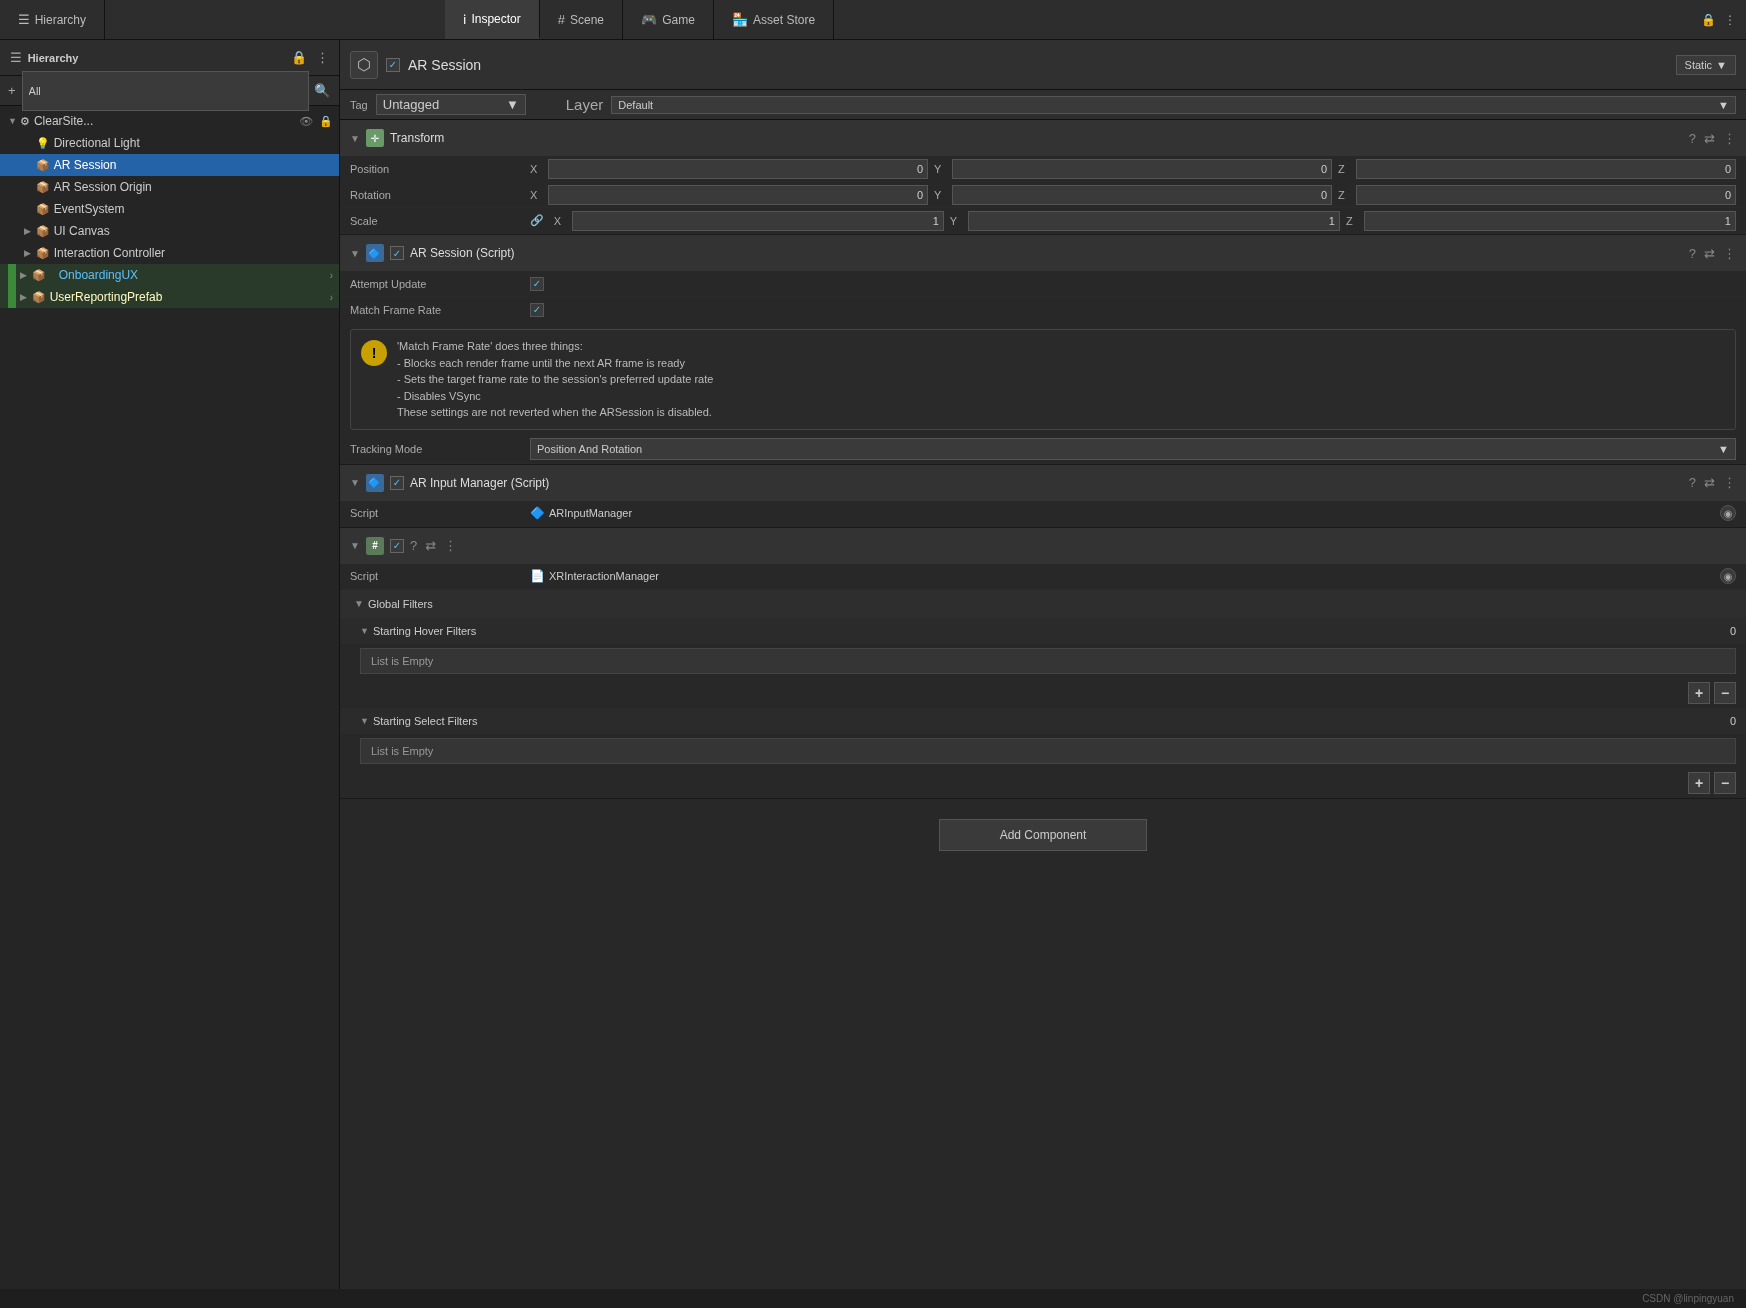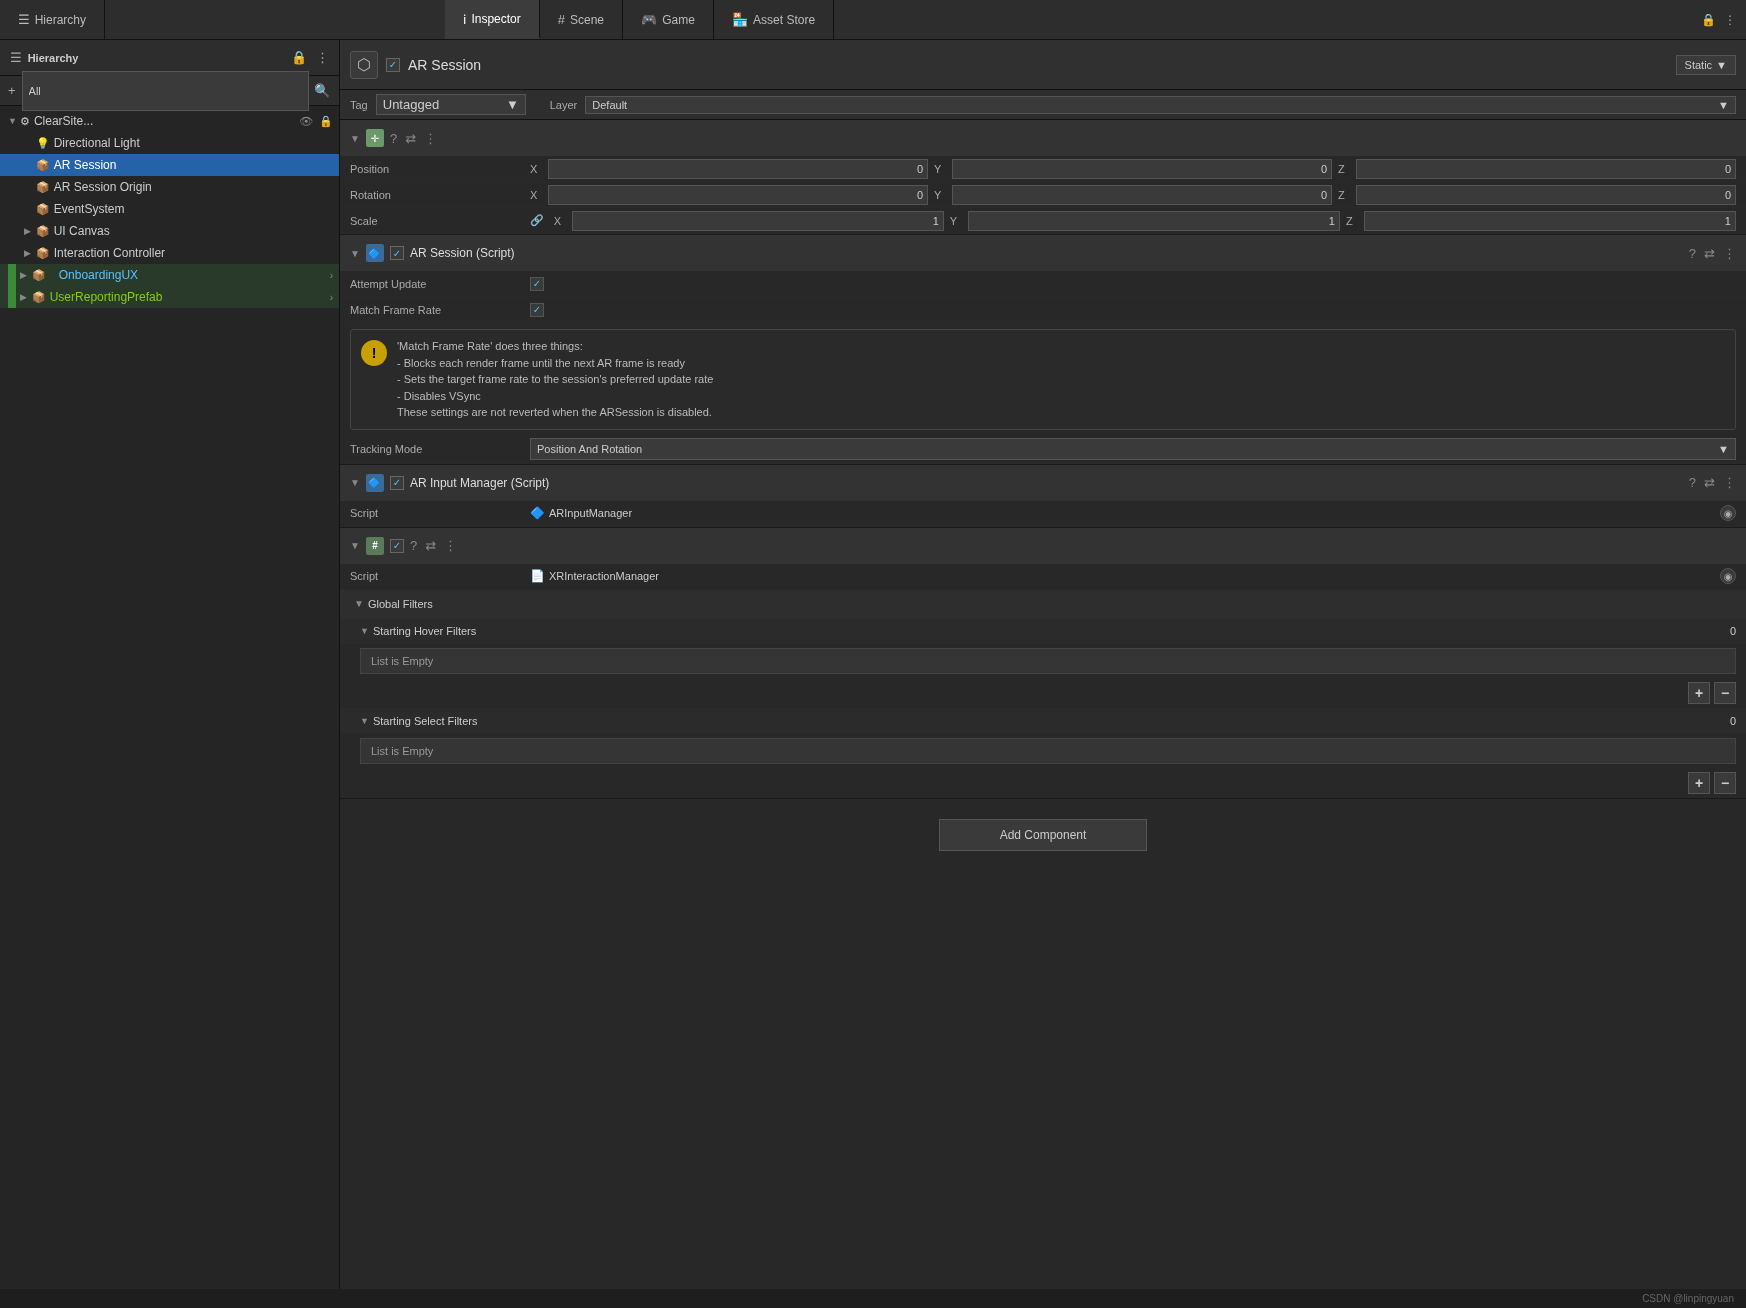--- a/index.html
+++ b/index.html
@@ -216,21 +216,21 @@
       border: 1px solid #555;
       color: #ccc;
       padding: 2px 6px;
       font-size: 13px;
       display: flex;
       align-items: center;
       gap: 4px;
       cursor: pointer;
       min-width: 150px;
     }
-    .layer-label { color: #aaa; font-size: 11px; margin-left: 16px; }
+    .layer-label { color: #aaa; font-size: 15px; margin-left: 32px; }
     .layer-dropdown {
       background: #3a3a3a;
       border: 1px solid #555;
       color: #ccc;
       padding: 2px 6px;
       font-size: 11px;
       display: flex;
       align-items: center;
       gap: 4px;
       cursor: pointer;
@@ -647,21 +647,21 @@
         <span class="h-icon" style="color:#5bc0fa;">📦</span>
         <span style="color:#5bc0fa;margin-left:9px;">OnboardingUX</span>
         <span class="chevron-right">›</span>
       </div>
 
       <div class="h-item selected-blue" style="background:#2a3a2a;">
         <span class="indent" style="width:4px;"></span>
         <span style="width:8px;background:#3a8a3a;display:inline-block;height:100%;margin-right:4px;"></span>
         <span class="arrow">▶</span>
         <span class="h-icon" style="color:#5bc0fa;">📦</span>
-        <span style="color:#84cc16;">UserReportingPrefab</span>
+        <span style="color:#fef9c3;">UserReportingPrefab</span>
         <span class="chevron-right">›</span>
       </div>
     </div>
   </div>
 
   <div class="inspector-panel">
 
     <div class="inspector-header">
       <div class="go-icon">⬡</div>
       <div class="check-box">✓</div>
@@ -684,20 +684,21 @@
         <span style="margin-left:auto;">▼</span>
       </div>
     </div>
 
     <div class="inspector-content">
 
       <div class="component-section">
         <div class="component-header">
           <span class="comp-arrow">▼</span>
           <div class="comp-icon" style="background:#6a9a6a;">✛</div>
+          <span class="comp-title">Transform</span>
           <div class="comp-actions">
             <span class="comp-action-btn">?</span>
             <span class="comp-action-btn">⇄</span>
             <span class="comp-action-btn">⋮</span>
           </div>
         </div>
 
         <div class="prop-row">
           <span class="prop-label">Position</span>
           <div class="xyz-field">

